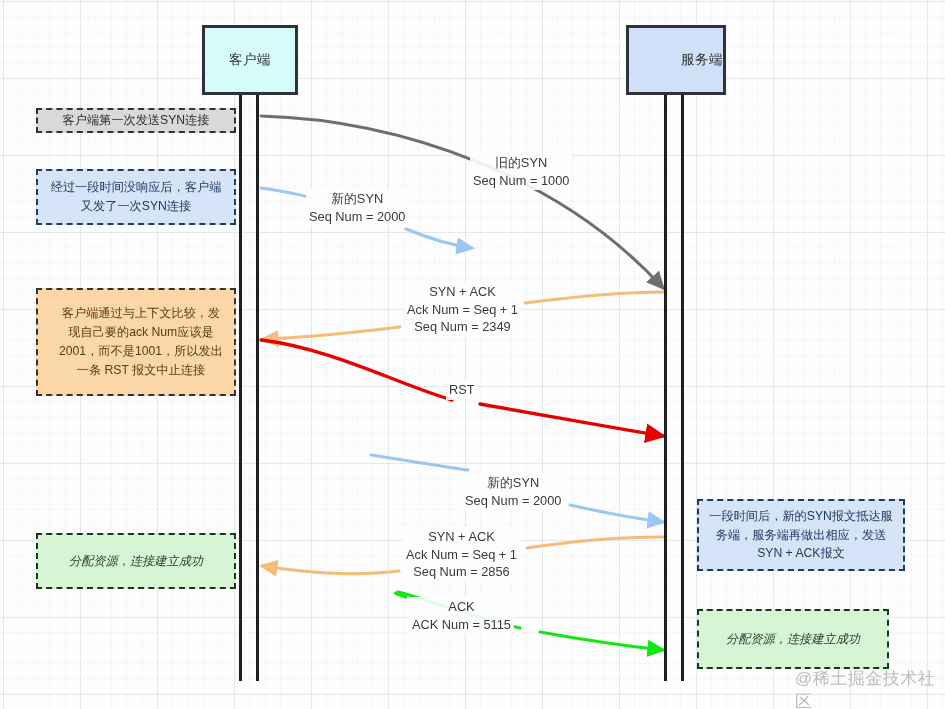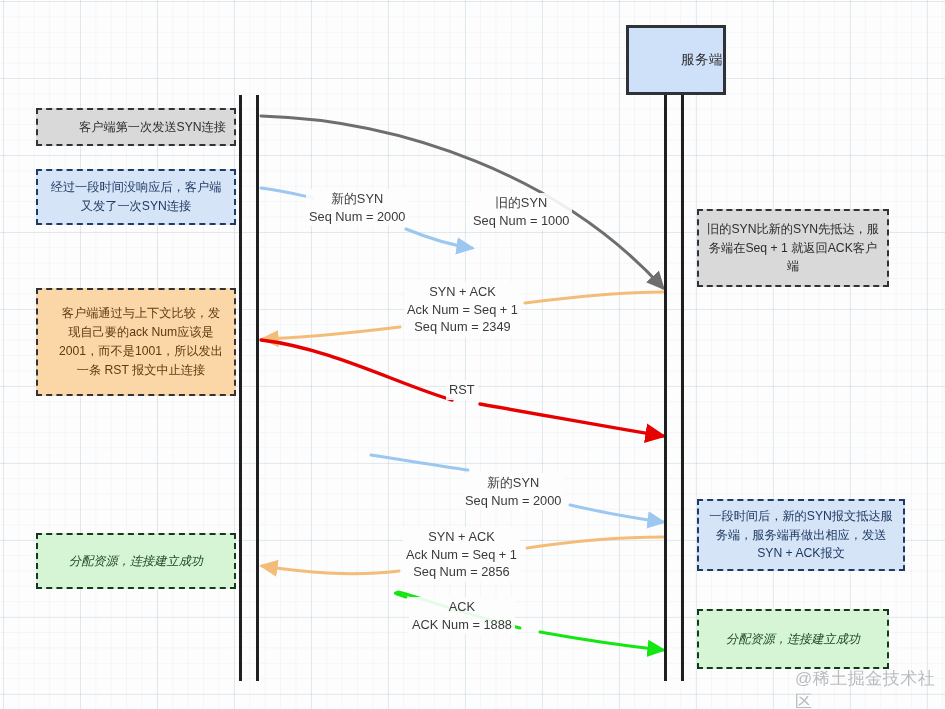--- a/index.html
+++ b/index.html
@@ -63,41 +63,41 @@
     font-size: 12.2px;
     line-height: 1.55;
     color: #2d2d2d;
     padding: 4px 8px;
   }
   .note-gray  { background: #d9d9d9; border-color: #2f3236; }
   .note-blue  { background: #d6e4f7; border-color: #1f3a63; color: #1f3a63; }
   .note-orange{ background: #fbd7a8; border-color: #2f3236; color: #5c3a10; }
   .note-green { background: #d5f5d5; border-color: #17391b; color: #1d4a24; font-style: italic; }
 
-  #note-1 { left: 36px; top: 108px; width: 200px; height: 38px; justify-content: flex-end; }
+  #note-1 { left: 36px; top: 108px; width: 200px; height: 25px; }
   #note-2 { left: 36px; top: 169px; width: 200px; height: 56px; }
   #note-3 { left: 36px; top: 288px; width: 200px; height: 108px; padding-left: 18px; }
   #note-4 { left: 36px; top: 533px; width: 200px; height: 56px; }
   #note-5 { left: 697px; top: 209px; width: 192px; height: 78px; }
   #note-6 { left: 697px; top: 499px; width: 208px; height: 72px; }
   #note-7 { left: 697px; top: 609px; width: 192px; height: 60px; }
 
   .msg-label {
     position: absolute;
     text-align: center;
     font-size: 12.8px;
     line-height: 1.38;
     color: #3a3a3a;
     background: rgba(253,253,253,0.90);
     padding: 1px 3px;
     white-space: nowrap;
   }
   .msg-label.red { color: #3a3a3a; }
 
-  #lbl-old-syn   { left: 470px; top: 153px; margin-top: 40px; }
+  #lbl-old-syn   { left: 470px; top: 153px; }
   #lbl-new-syn-1 { left: 306px; top: 189px; }
   #lbl-synack-1  { left: 404px; top: 282px; }
   #lbl-rst       { left: 446px; top: 380px; }
   #lbl-new-syn-2 { left: 462px; top: 473px; }
   #lbl-synack-2  { left: 403px; top: 527px; }
   #lbl-ack       { left: 409px; top: 597px; }
 
   #watermark {
     position: absolute;
     left: 795px;
@@ -149,40 +149,40 @@
     <path d="M 399,571 C 350,577 303,572 262,566" fill="none" stroke="#f3bd79" stroke-width="3" stroke-linecap="round" marker-end="url(#ah-orange)"></path>
 
     <path d="M 399,593 C 390,592 400,595 406,597" fill="none" stroke="#14e614" stroke-width="3" stroke-linecap="round"></path>
     <path d="M 398,592 C 420,597 455,612 520,628" fill="none" stroke="#14e614" stroke-width="3" stroke-linecap="round"></path>
     <path d="M 540,632 C 590,641 635,647 663,650" fill="none" stroke="#14e614" stroke-width="3" stroke-linecap="round" marker-end="url(#ah-green)"></path>
   </svg>
 
   <div class="lifeline" id="client-lifeline"></div>
   <div class="lifeline" id="server-lifeline"></div>
 
+  <div class="actor-box" id="client-box">
+    <span>客户端</span>
+  </div>
   <div class="actor-box" id="server-box">
     <span>服务端</span>
   </div>
 
   <div class="note note-gray" id="note-1">
     <span>客户端第一次发送SYN连接</span>
   </div>
   <div class="note note-blue" id="note-2">
     <span>经过一段时间没响应后，客户端又发了一次SYN连接</span>
   </div>
   <div class="note note-orange" id="note-3">
     <span>客户端通过与上下文比较，发现自己要的ack Num应该是2001，而不是1001，所以发出一条 RST 报文中止连接</span>
   </div>
   <div class="note note-green" id="note-4">
     <span>分配资源，连接建立成功</span>
   </div>
 
-  <div class="note note-gray" id="note-5">
-    <span>旧的SYN比新的SYN先抵达，服务端在Seq + 1 就返回ACK客户端</span>
-  </div>
   <div class="note note-blue" id="note-6">
     <span>一段时间后，新的SYN报文抵达服务端，服务端再做出相应，发送SYN + ACK报文</span>
   </div>
   <div class="note note-green" id="note-7">
     <span>分配资源，连接建立成功</span>
   </div>
 
   <div class="msg-label" id="lbl-old-syn">
     <div>旧的SYN</div>
     <div>Seq Num = 1000</div>
@@ -209,17 +209,17 @@
   </div>
 
   <div class="msg-label" id="lbl-synack-2">
     <div>SYN + ACK</div>
     <div>Ack Num = Seq + 1</div>
     <div>Seq Num = 2856</div>
   </div>
 
   <div class="msg-label" id="lbl-ack">
     <div>ACK</div>
-    <div>ACK Num = 1888</div>
+    <div>ACK Num = 5115</div>
   </div>
 
   <div id="watermark">@稀土掘金技术社区</div>
 </div>
 
 </body></html>

